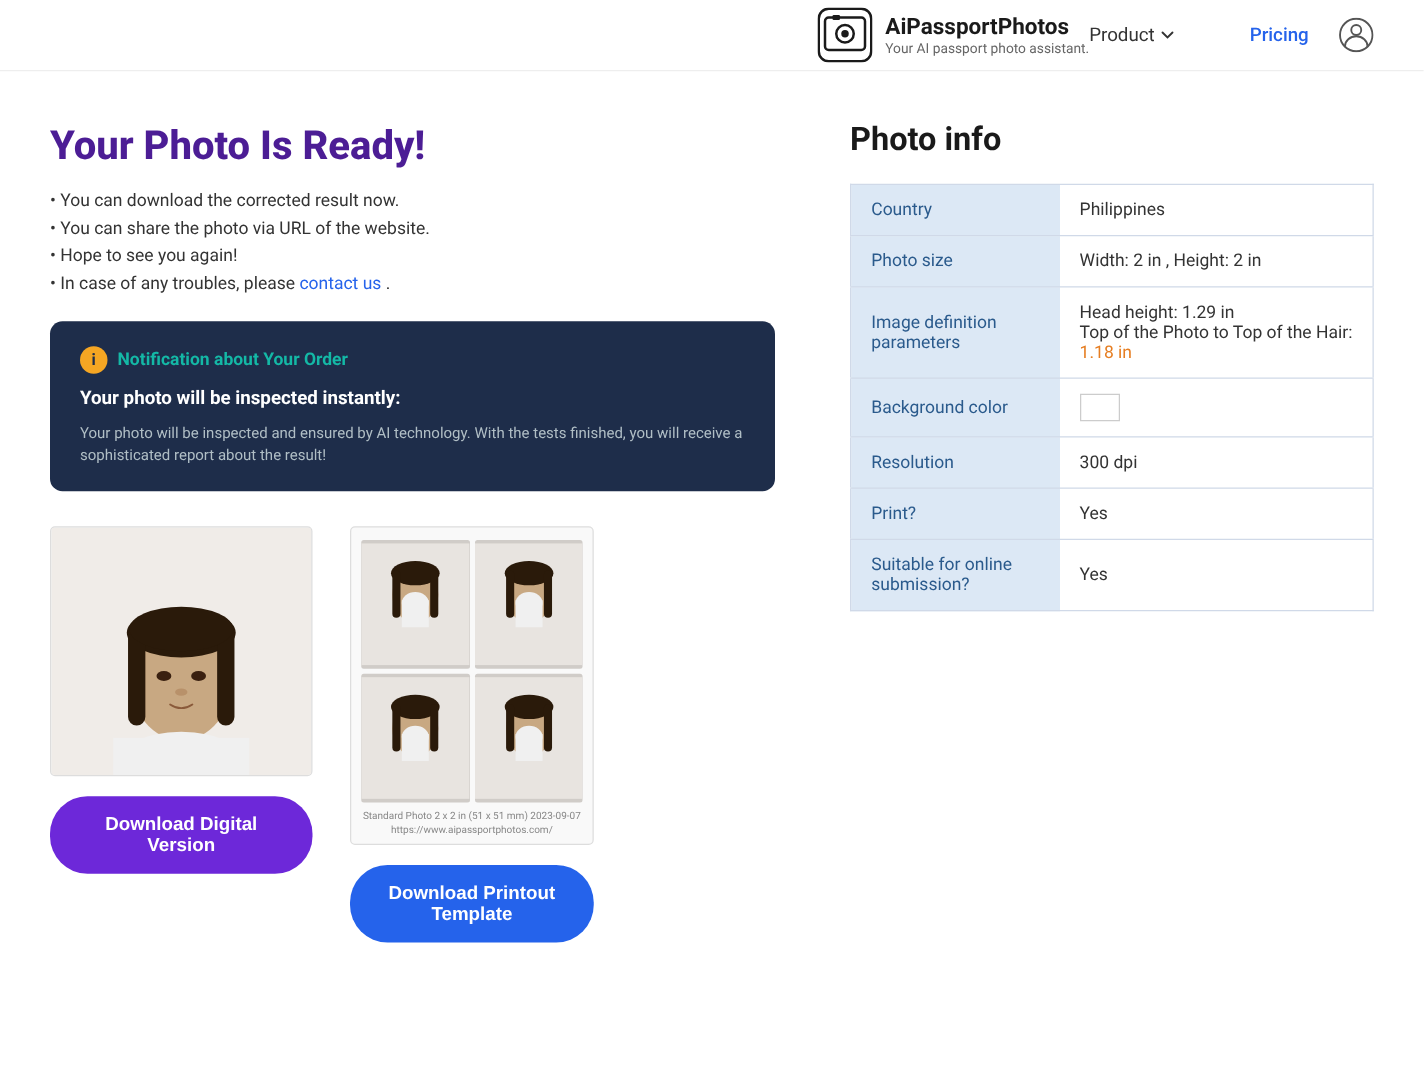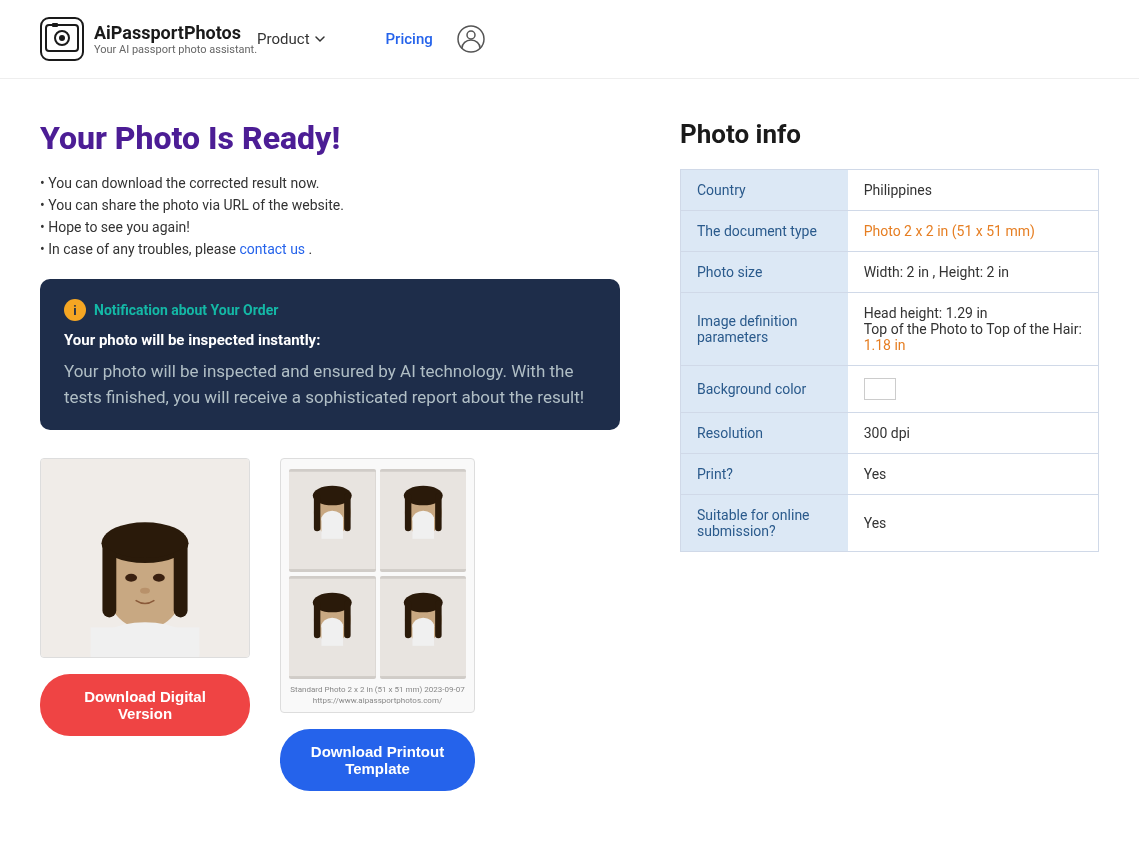--- a/index.html
+++ b/index.html
@@ -2,22 +2,22 @@
 <html><head>
   <meta charset="utf-8">
   <style>
     * { box-sizing: border-box; margin: 0; padding: 0; }
     body { font-family: -apple-system, BlinkMacSystemFont, 'Segoe UI', Roboto, sans-serif; background: #fff; color: #333; font-size: 14px; }
 
     
     .header {
       display: flex;
       align-items: center;
-      justify-content: flex-start;
-      padding: 17px 40px;
+      justify-content: flex-end;
+      padding: 6px 40px;
       border-bottom: 1px solid #eee;
     }
     .logo-area {
       display: flex;
       align-items: center;
       gap: 10px;
     }
     .logo-icon {
       width: 44px;
       height: 44px;
@@ -69,21 +69,21 @@
       display: flex;
       align-items: center;
       justify-content: center;
       font-weight: 700;
       font-size: 13px;
       color: #1e2d4a;
       flex-shrink: 0;
     }
     .notif-title { font-size: 14px; font-weight: 700; color: #14b8a6; }
     .notif-subtitle { font-size: 15px; font-weight: 700; color: #fff; margin-bottom: 10px; }
-    .notif-body { font-size: 17px; color: #b0bec5; line-height: 1.5; }
+    .notif-body { font-size: 12px; color: #b0bec5; line-height: 1.5; }
 
     
     .photos-row {
       display: flex;
       gap: 30px;
       margin-bottom: 20px;
       align-items: flex-start;
     }
     .photo-single {
       width: 210px;
@@ -133,21 +133,21 @@
       line-height: 1.4;
     }
 
     
     .person-svg { width: 100%; height: 100%; }
     .btn-download {
       border-radius: 30px;
       padding: 14px 24px;
       font-size: 15px;
       font-weight: 600;
-      background: #ef4444;
+      background: #6d28d9;
       color: #fff;
       border: none;
       cursor: pointer;
       width: 210px;
       text-align: center;
     }
     .btn-download-printout {
       border-radius: 30px;
       padding: 14px 24px;
       font-size: 15px;
@@ -341,24 +341,20 @@
   <div class="right-panel">
     <h2 class="photo-info-title">Photo info</h2>
     <table class="info-table">
       <tbody>
 
         <tr>
           <td>Country</td>
           <td>Philippines</td>
         </tr>
 
-        <tr>
-          <td>The document type</td>
-          <td><span class="doc-type-orange">Photo 2 x 2 in (51 x 51 mm)</span></td>
-        </tr>
 
         <tr>
           <td>Photo size</td>
           <td>Width: 2 in , Height: 2 in</td>
         </tr>
 
         <tr>
           <td>Image definition parameters</td>
           <td>
             Head height: 1.29 in<br>

